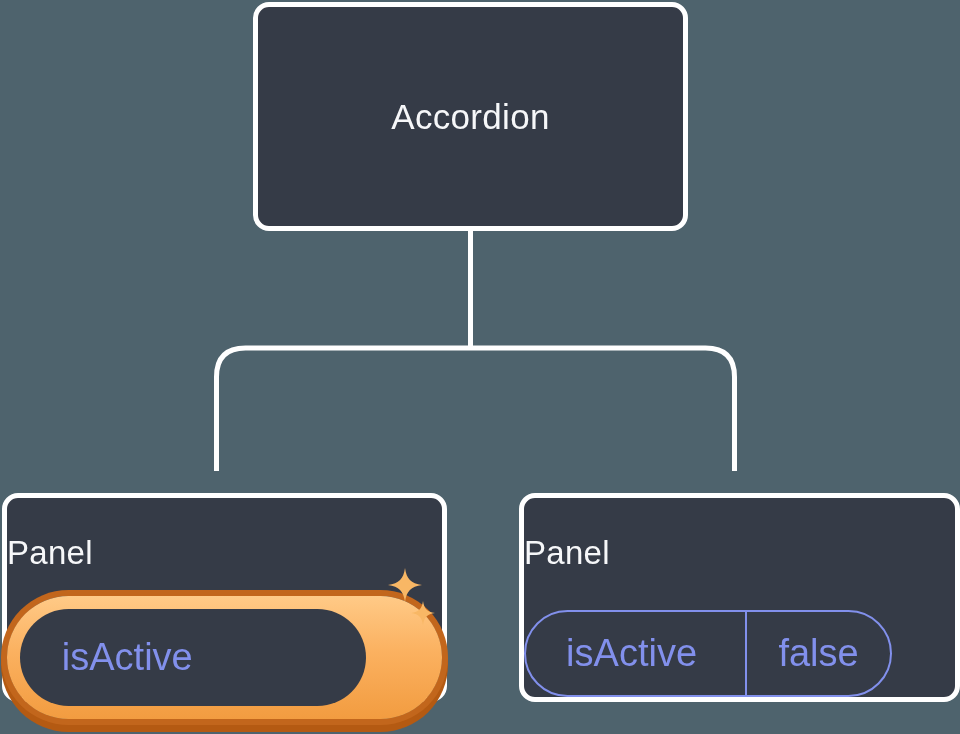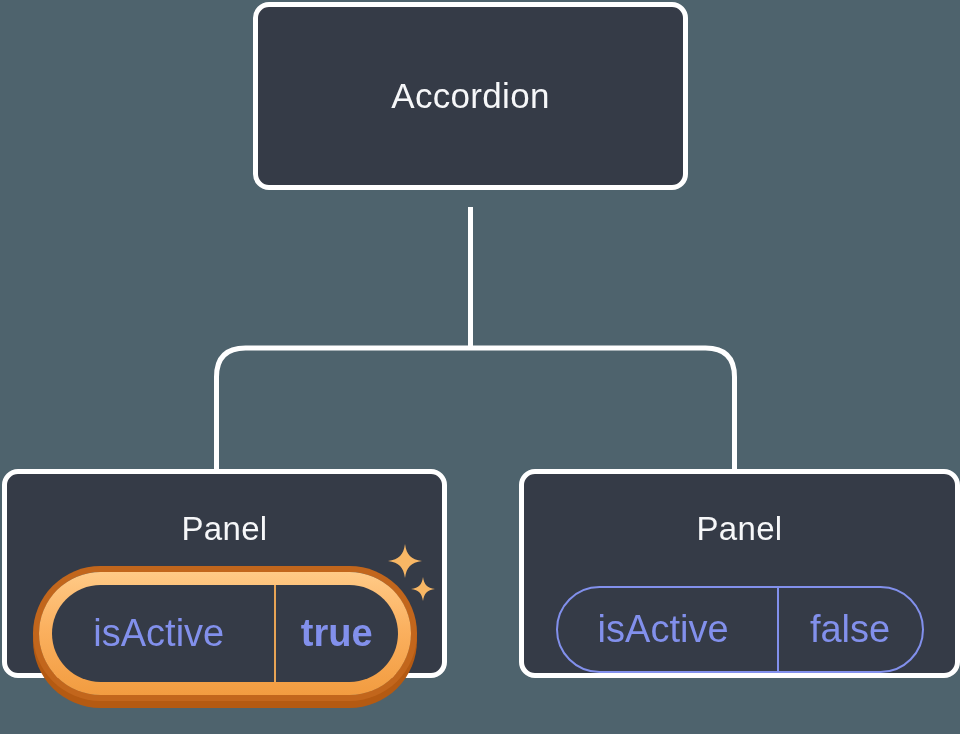--- a/index.html
+++ b/index.html
@@ -34,29 +34,29 @@
   .node {
     position: absolute;
     background: var(--node-fill);
     border: 5px solid var(--node-border);
     border-radius: 16px;
     color: var(--title-text);
     z-index: 1;
   }
   .root-node {
     left: 253px; top: 2px;
-    width: 435px; height: 188px;
+    width: 435px; height: 229px;
     display: flex; align-items: center; justify-content: center;
     font-size: 35px;
     letter-spacing: 0.3px;
   }
   .panel-node {
-    top: 469px;
+    top: 493px;
     height: 209px;
-    display: flex; flex-direction: column; align-items: center;
+    display: flex; flex-direction: column; 
   }
   .panel-left  { left: 2px;   width: 445px; }
   .panel-right { left: 519px; width: 441px; }
   .panel-title {
     margin-top: 36px;
     font-size: 33px;
     letter-spacing: 0.3px;
     line-height: 1.15;
   }
   .pill-ring {
@@ -116,21 +116,20 @@
 
   <div class="node root-node">
     <span>Accordion</span>
   </div>
 
   <div class="node panel-node panel-left">
     <div class="panel-title">Panel</div>
     <div class="pill-ring">
       <div class="pill pill-dark">
         <span class="pill-cell cell-key">isActive</span>
-        <span class="pill-cell cell-val">true</span>
       </div>
     </div>
     <svg class="sparkle sparkle-large" viewBox="0 0 100 100" aria-hidden="true">
       <path d="M50 0 C55 33 67 45 100 50 C67 55 55 67 50 100 C45 67 33 55 0 50 C33 45 45 33 50 0 Z"></path>
     </svg>
     <svg class="sparkle sparkle-small" viewBox="0 0 100 100" aria-hidden="true">
       <path d="M50 0 C55 33 67 45 100 50 C67 55 55 67 50 100 C45 67 33 55 0 50 C33 45 45 33 50 0 Z"></path>
     </svg>
   </div>
 

